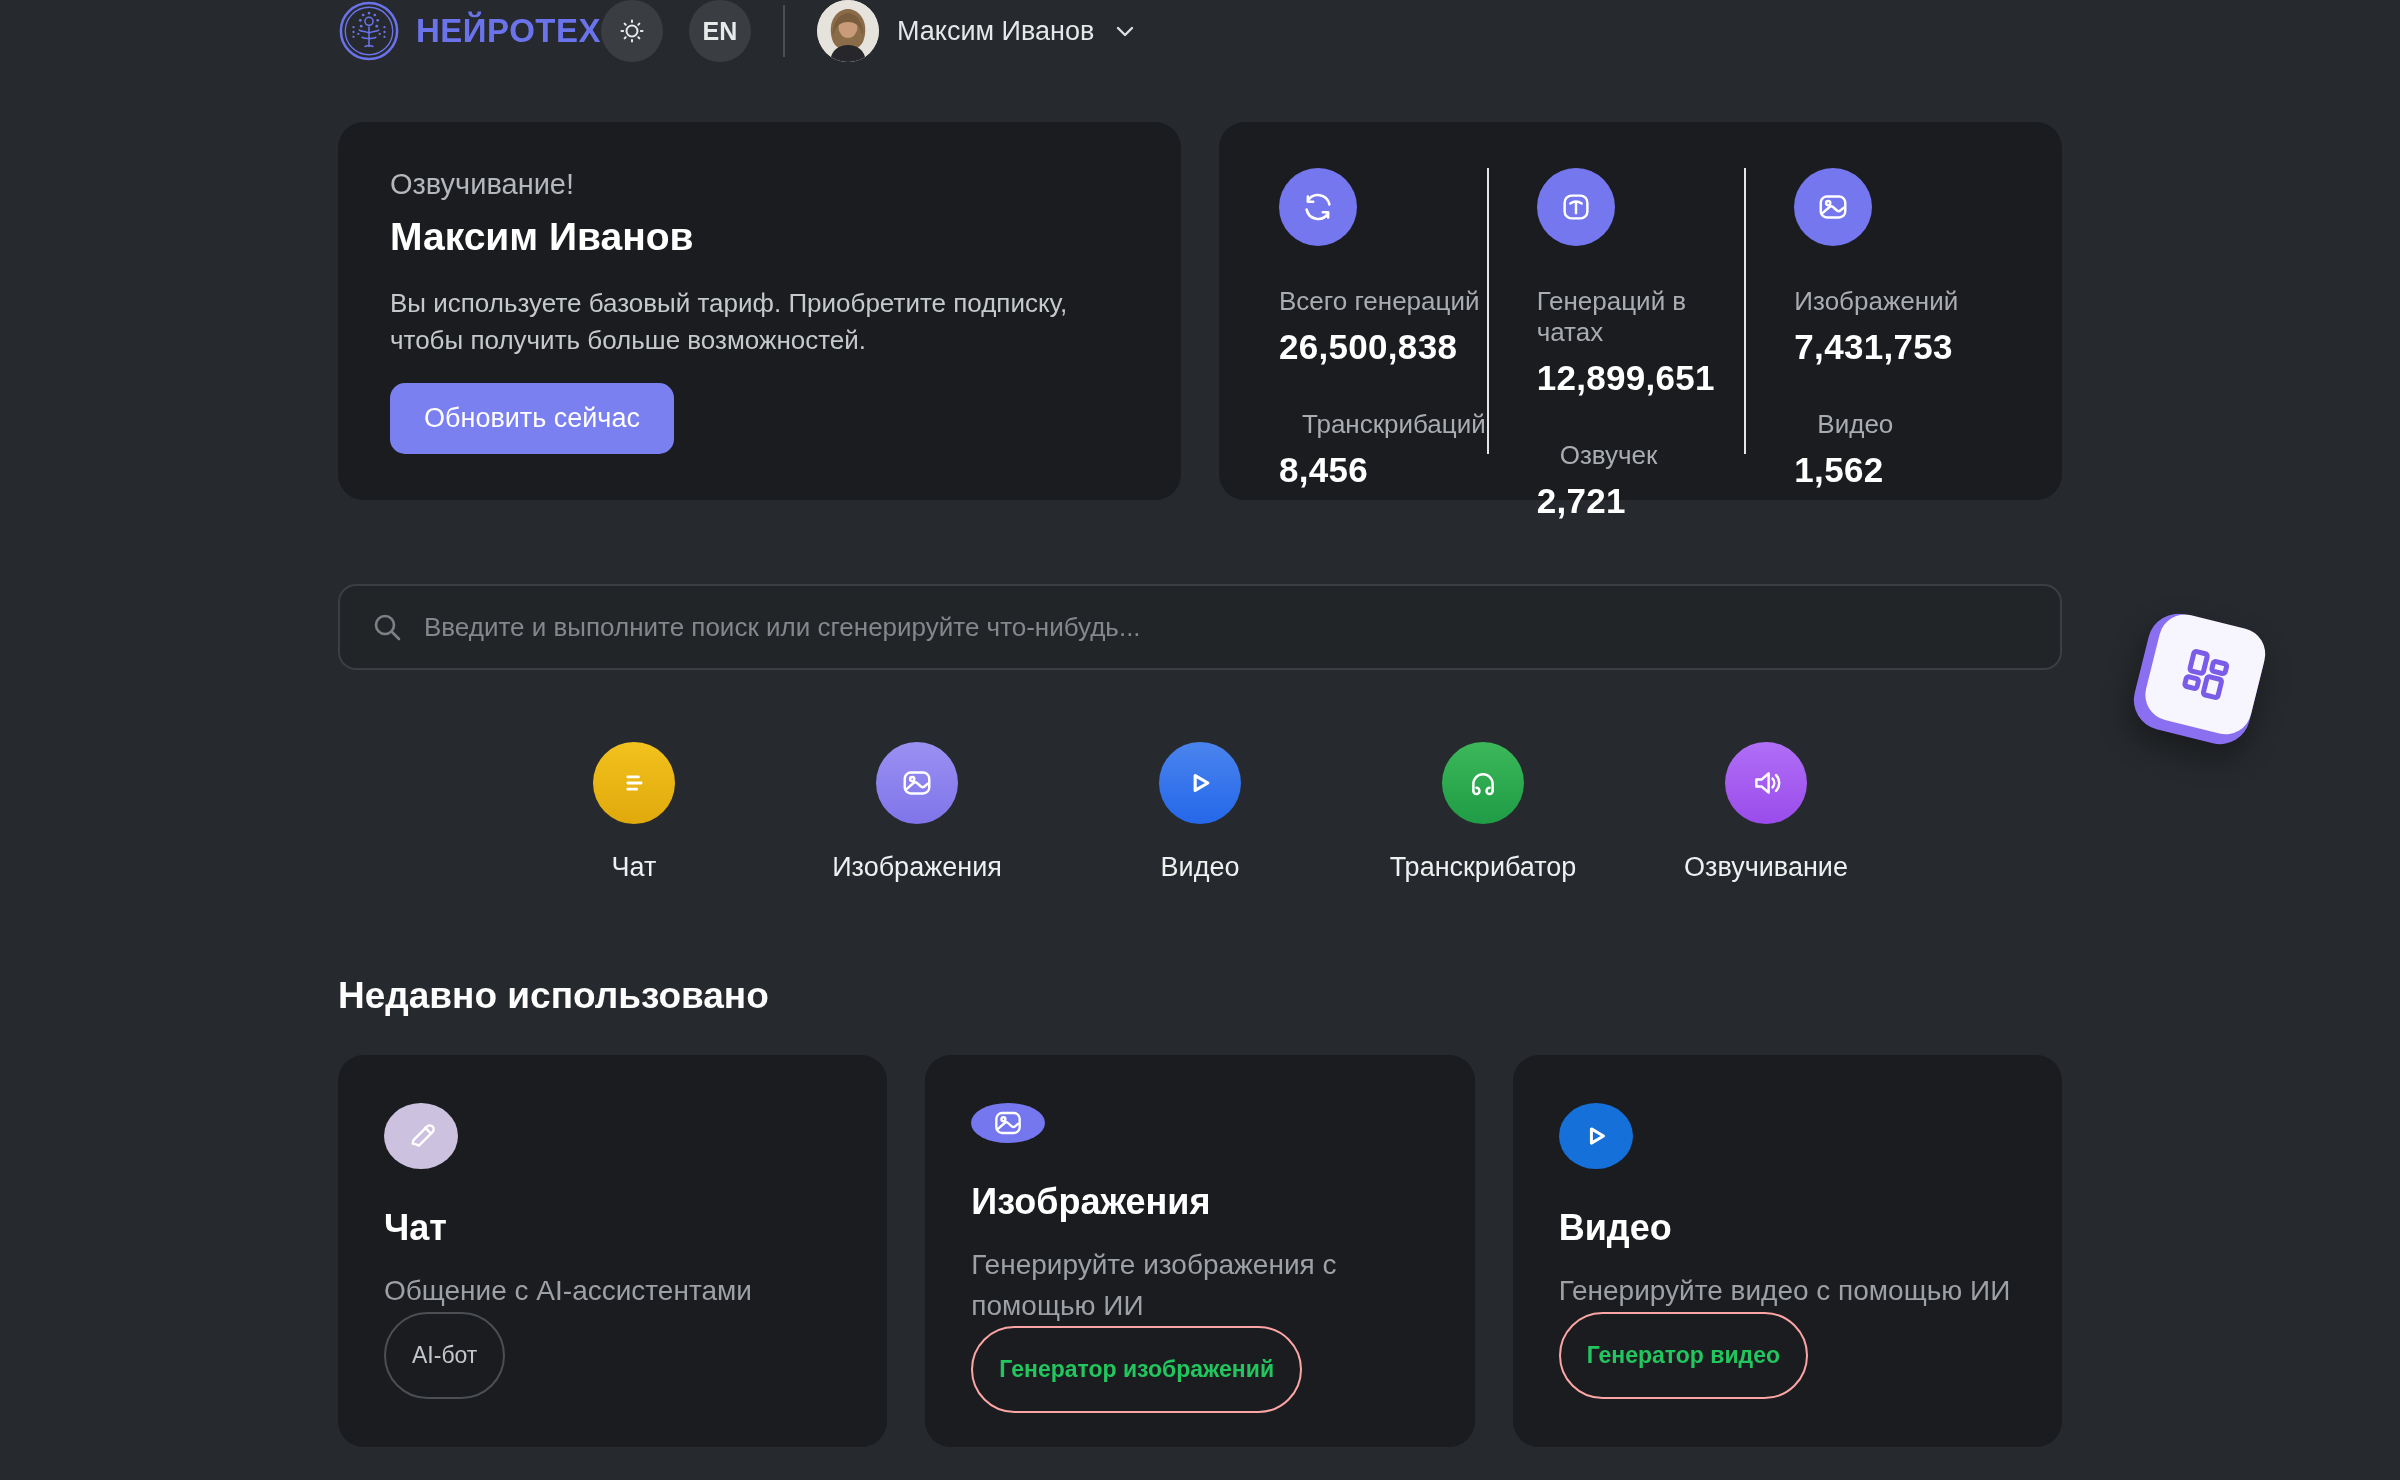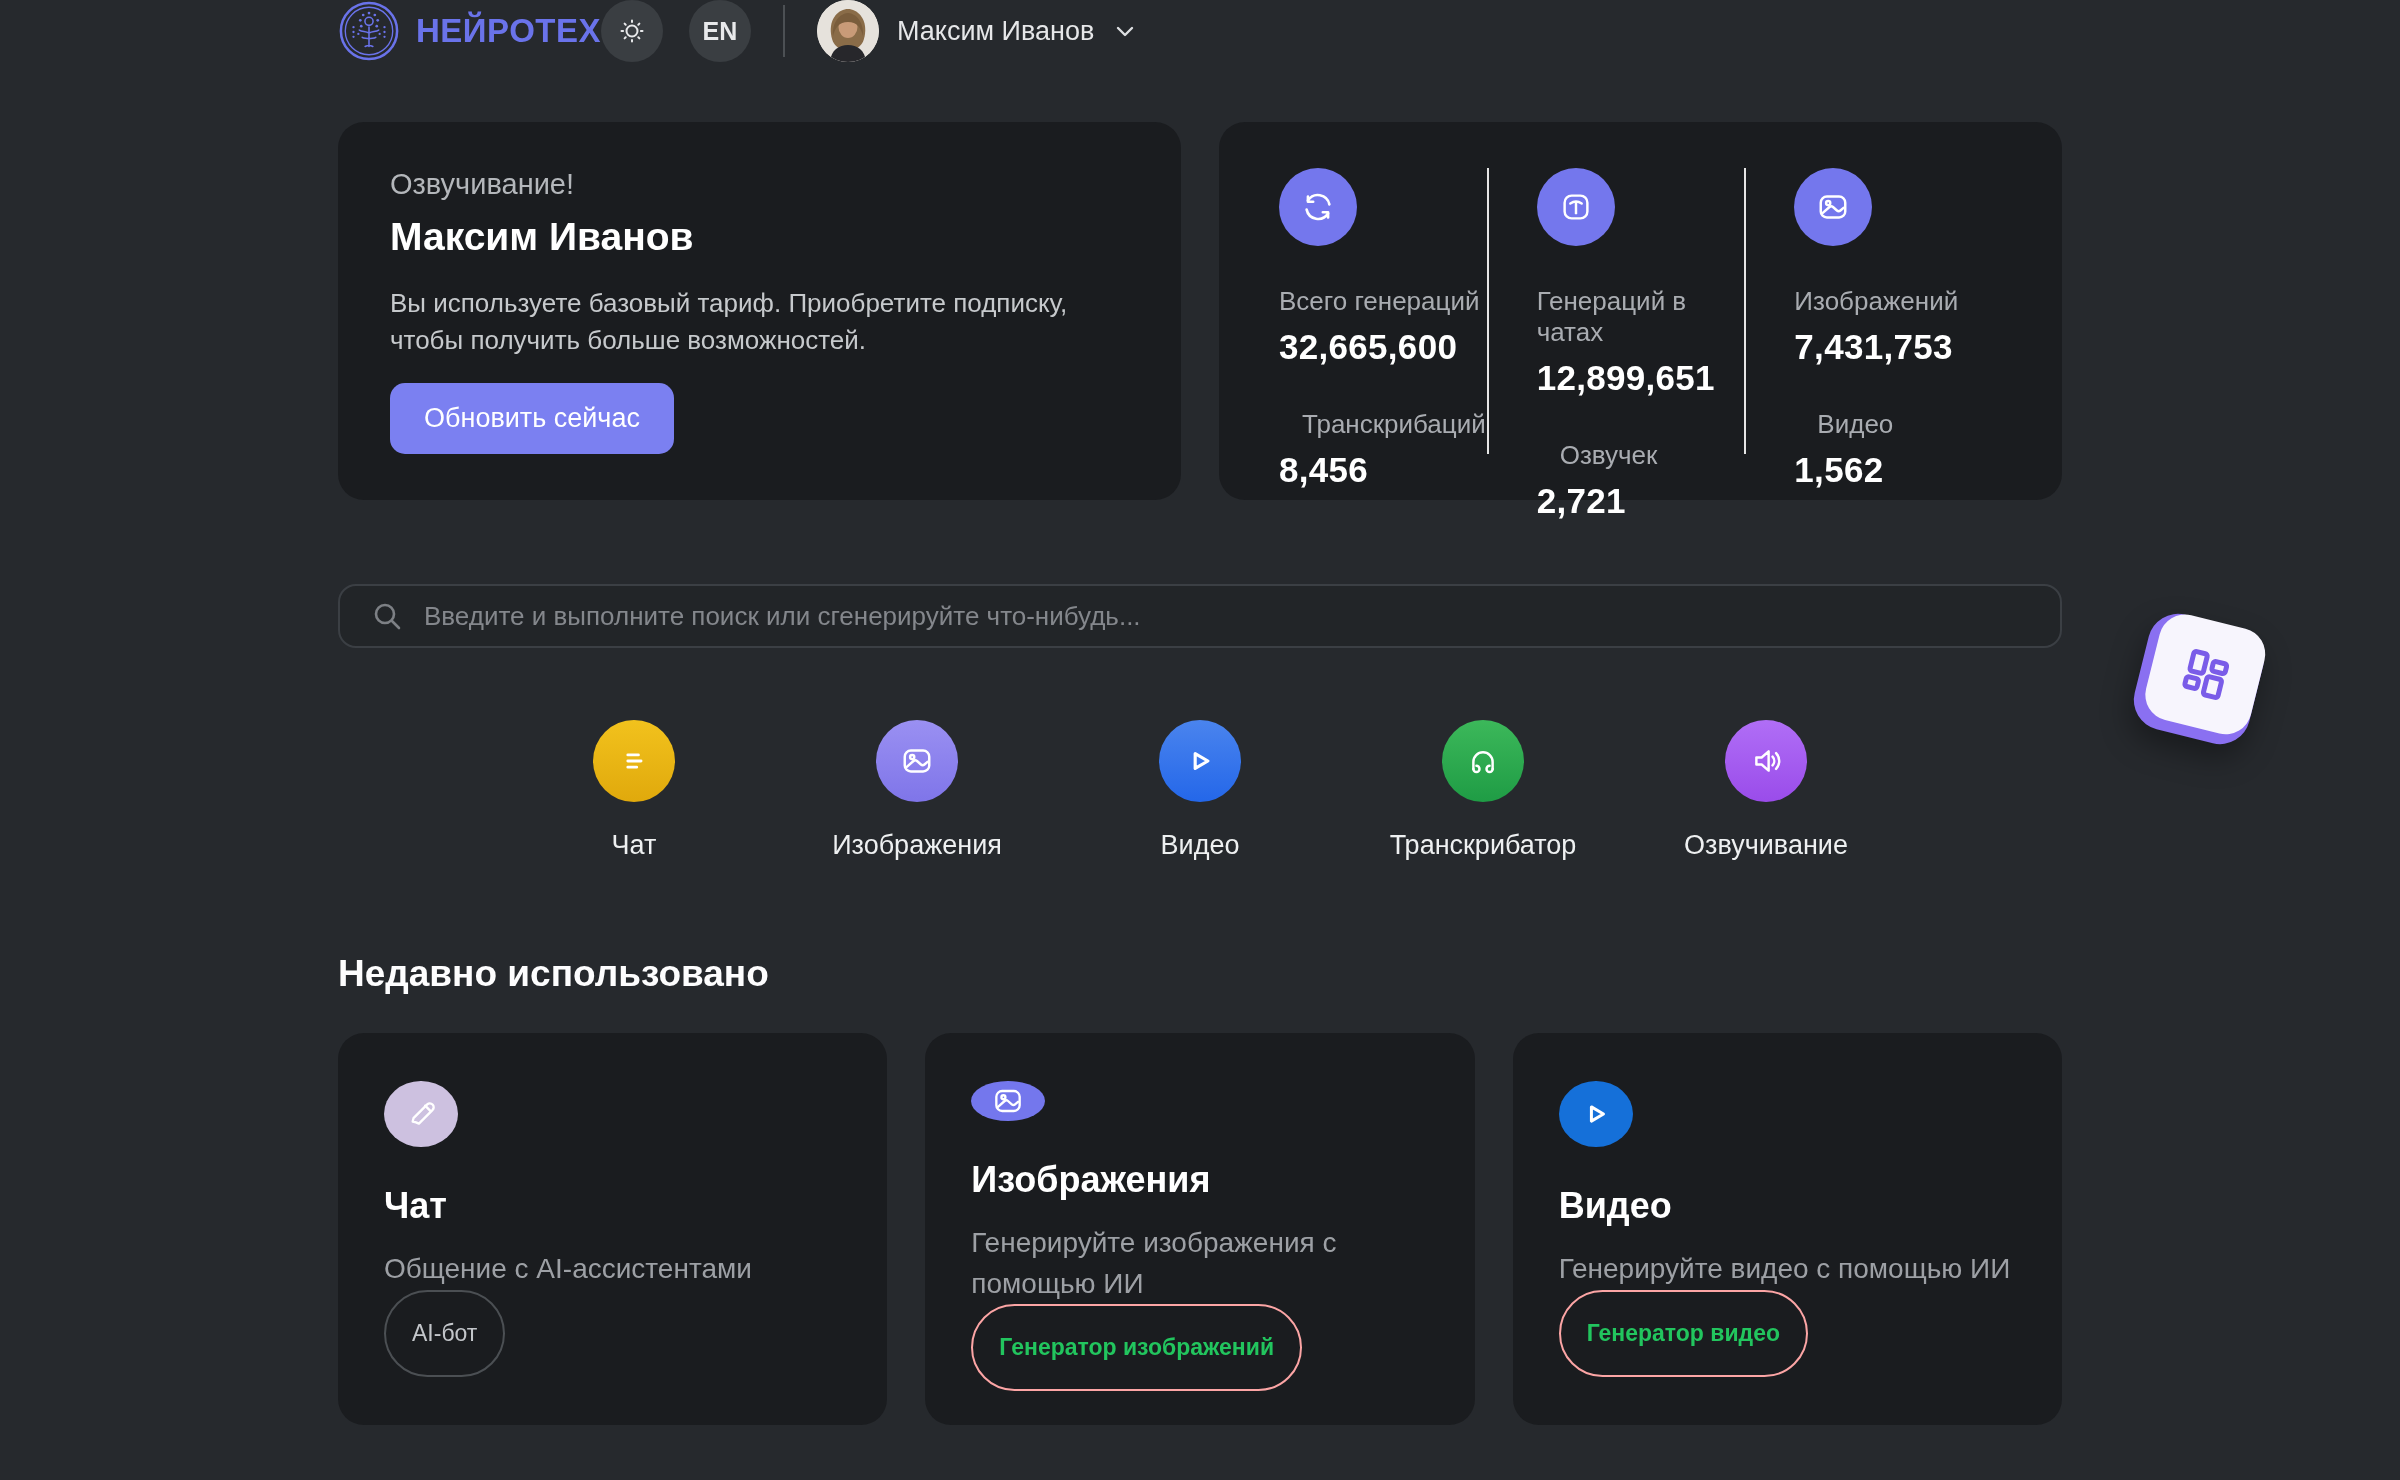--- a/index.html
+++ b/index.html
@@ -47,21 +47,21 @@
   .stat-icon {
     width:78px; height:78px; border-radius:50%; background:#7477ed;
     display:flex; align-items:center; justify-content:center; flex:0 0 auto;
   }
   .stat-label { margin-top:40px; font-size:26px; color:#a9acb1; }
   .stat-label.second { margin-top:42px;margin-left:23px; }
   .stat-value { margin-top:10px; font-size:35px; font-weight:700; color:#fff; letter-spacing:.3px; }
 
   
   .search-bar {
-    margin-top:84px; height:64px; background:#222528; border:2px solid #3b3f44;
+    margin-top:84px; height:86px; background:#222528; border:2px solid #3b3f44;
     border-radius:18px; display:flex; align-items:center; padding:0 30px; gap:20px;
   }
   .search-input {
     flex:1; background:transparent; border:none; outline:none;
     font-size:26px; color:#d9dadd; font-family:inherit;
   }
   .search-input::placeholder { color:#84878c; }
 
   
   .quick-row { margin-top:72px; display:flex; justify-content:center; }
@@ -181,21 +181,21 @@
       <div class="stat-col">
         <span class="stat-icon">
           <svg width="42" height="42" viewBox="0 0 48 48" fill="none" stroke="#fff" stroke-width="3" stroke-linecap="round" stroke-linejoin="round">
             <path d="M37 21 a13.5 13.5 0 0 0 -24.5 -4.5"></path>
             <path d="M12.5 12 v6 h6"></path>
             <path d="M11 27 a13.5 13.5 0 0 0 24.5 4.5"></path>
             <path d="M35.5 36 v-6 h-6"></path>
           </svg>
         </span>
         <div class="stat-label">Всего генераций</div>
-        <div class="stat-value">32,665,600</div>
+        <div class="stat-value">26,500,838</div>
         <div class="stat-label second">Транскрибаций</div>
         <div class="stat-value">8,456</div>
       </div>
 
       <div class="stat-col">
         <span class="stat-icon">
           <svg width="42" height="42" viewBox="0 0 48 48" fill="none" stroke="#fff" stroke-width="2.8" stroke-linecap="round" stroke-linejoin="round">
             <rect x="11" y="11" width="26" height="26" rx="8"></rect>
             <path d="M17.5 20 q6.5-4.5 13 0"></path>
             <path d="M24 18.5 V31"></path>

